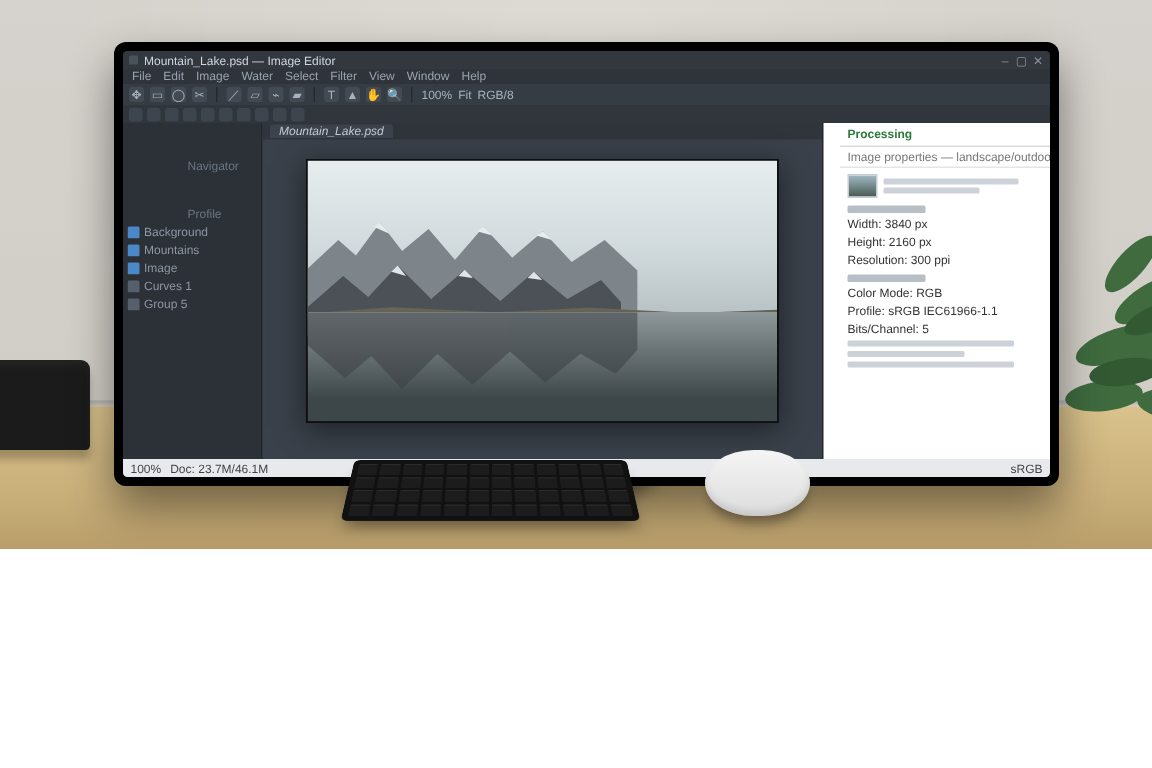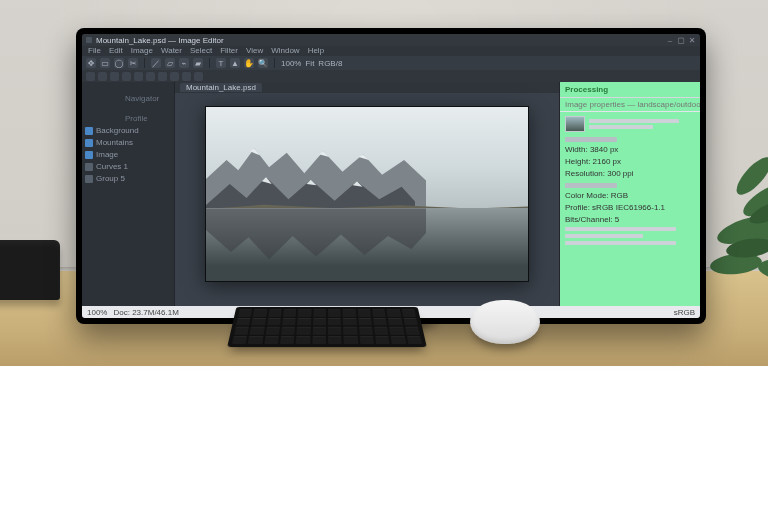--- a/index.html
+++ b/index.html
@@ -28,32 +28,32 @@
   .toolbar{height:14px;background:#363c44;display:flex;align-items:center;gap:4px;padding:0 4px;}
   .toolbar .tbtn{width:10px;height:10px;border-radius:2px;background:#434a54;display:flex;align-items:center;justify-content:center;}
   .toolbar .sep{width:1px;height:10px;background:#262a30;margin:0 2px;}
   .toolbar2{height:12px;background:#31363d;display:flex;align-items:center;gap:3px;padding:0 4px;}
   .toolbar2 .tbtn{width:9px;height:9px;border-radius:2px;background:#3e454f;}
   .body{display:flex;height:calc(100% - 60px);}
   .sidebar{width:86px;background:#2c3138;border-right:1px solid #22262c;display:flex;flex-direction:column;padding:4px 3px;gap:3px;}
   .side-item{display:flex;align-items:center;gap:3px;color:#8d96a1;white-space:nowrap;overflow:hidden;}
   .side-icon{width:8px;height:8px;background:#4a88c7;border-radius:1px;flex:0 0 auto;}
   .side-icon.f{background:#55606c;}
-  .side-item.sec{margin-top:8px;color:#6b7580;padding-left:40px;}
+  .side-item.sec{margin-top:20px;color:#6b7580;padding-left:40px;}
   .canvas-wrap{flex:1;background:#3a414a;display:flex;align-items:center;justify-content:center;position:relative;}
-  .doc-tab{position:absolute;top:0;left:0;right:0;height:11px;background:#30353c;display:flex;align-items:center;gap:6px;padding:0 5px;}
+  .doc-tab{position:absolute;top:0;left:0;right:0;height:11px;background:#30353c;display:flex;align-items:center;gap:6px;padding:0 5px;font-style:italic;}
   .doc-tab .tab{background:#3c434c;padding:0 6px;border-radius:2px 2px 0 0;color:#c3cad3;}
   .canvas{width:84%;height:78%;background:#000;border:1px solid #0e0f11;box-shadow:0 4px 18px rgba(0,0,0,0.5);position:relative;overflow:hidden;}
   .canvas .sky{position:absolute;inset:0;height:58%;background:linear-gradient(#e7edef,#d0d9dc 60%,#b9c3c6);}
   .canvas .mtnback{position:absolute;left:0;right:0;top:18%;height:42%;}
   .canvas .mtnfront{position:absolute;left:0;right:0;top:28%;height:40%;}
   .canvas .shore{position:absolute;left:0;right:0;top:55%;height:12%;background:linear-gradient(#6b6a5a,#4a4a3e);clip-path:polygon(0 30%,18% 10%,40% 26%,60% 12%,82% 28%,100% 18%,100% 100%,0 100%);} 
   .canvas .water{position:absolute;left:0;right:0;bottom:0;height:42%;background:linear-gradient(#8e9799,#3d4648 80%);} 
   .canvas .reflect{position:absolute;left:0;right:0;bottom:0;height:42%;transform:scaleY(-1);opacity:.55;filter:blur(.3px) brightness(.8);}
-  .rightpanel{width:140px;background:#86efac;color:#333;border-left:1px solid #22262c;display:flex;flex-direction:column;}
+  .rightpanel{width:140px;background:#ffffff;color:#333;border-left:1px solid #22262c;display:flex;flex-direction:column;padding-left:11px;}
   .rp-head{padding:3px 5px;font-weight:bold;color:#2a7a3a;border-bottom:1px solid #d5d9de;}
   .rp-sub{padding:2px 5px;color:#777;border-bottom:1px solid #e2e5e9;white-space:nowrap;overflow:hidden;}
   .rp-body{padding:4px 5px;display:flex;flex-direction:column;gap:3px;overflow:hidden;}
   .rp-thumb{display:flex;gap:4px;align-items:center;}
   .rp-thumb .th{width:18px;height:14px;background:linear-gradient(#9fb9c2,#4a5a54);border:1px solid #c7ccd2;}
   .rp-line{height:4px;background:#cdd2d8;border-radius:1px;}
   .rp-line.s{width:60%;}
   .rp-line.m{width:85%;}
   .rp-line.h{background:#b8bec5;width:40%;height:5px;margin-top:2px;}
   .statusbar{position:absolute;left:0;right:0;bottom:0;height:12px;background:#e7e9ec;display:flex;align-items:center;gap:6px;padding:0 5px;color:#444;}

